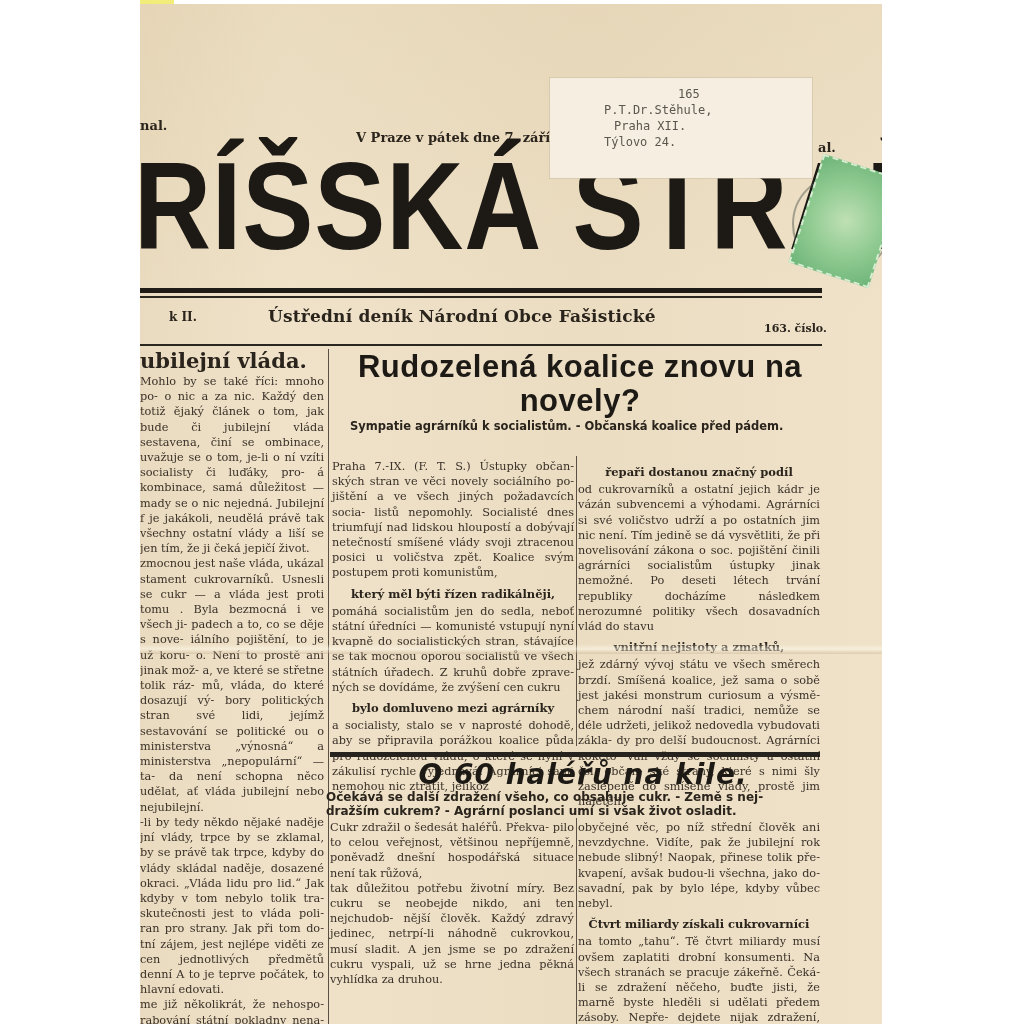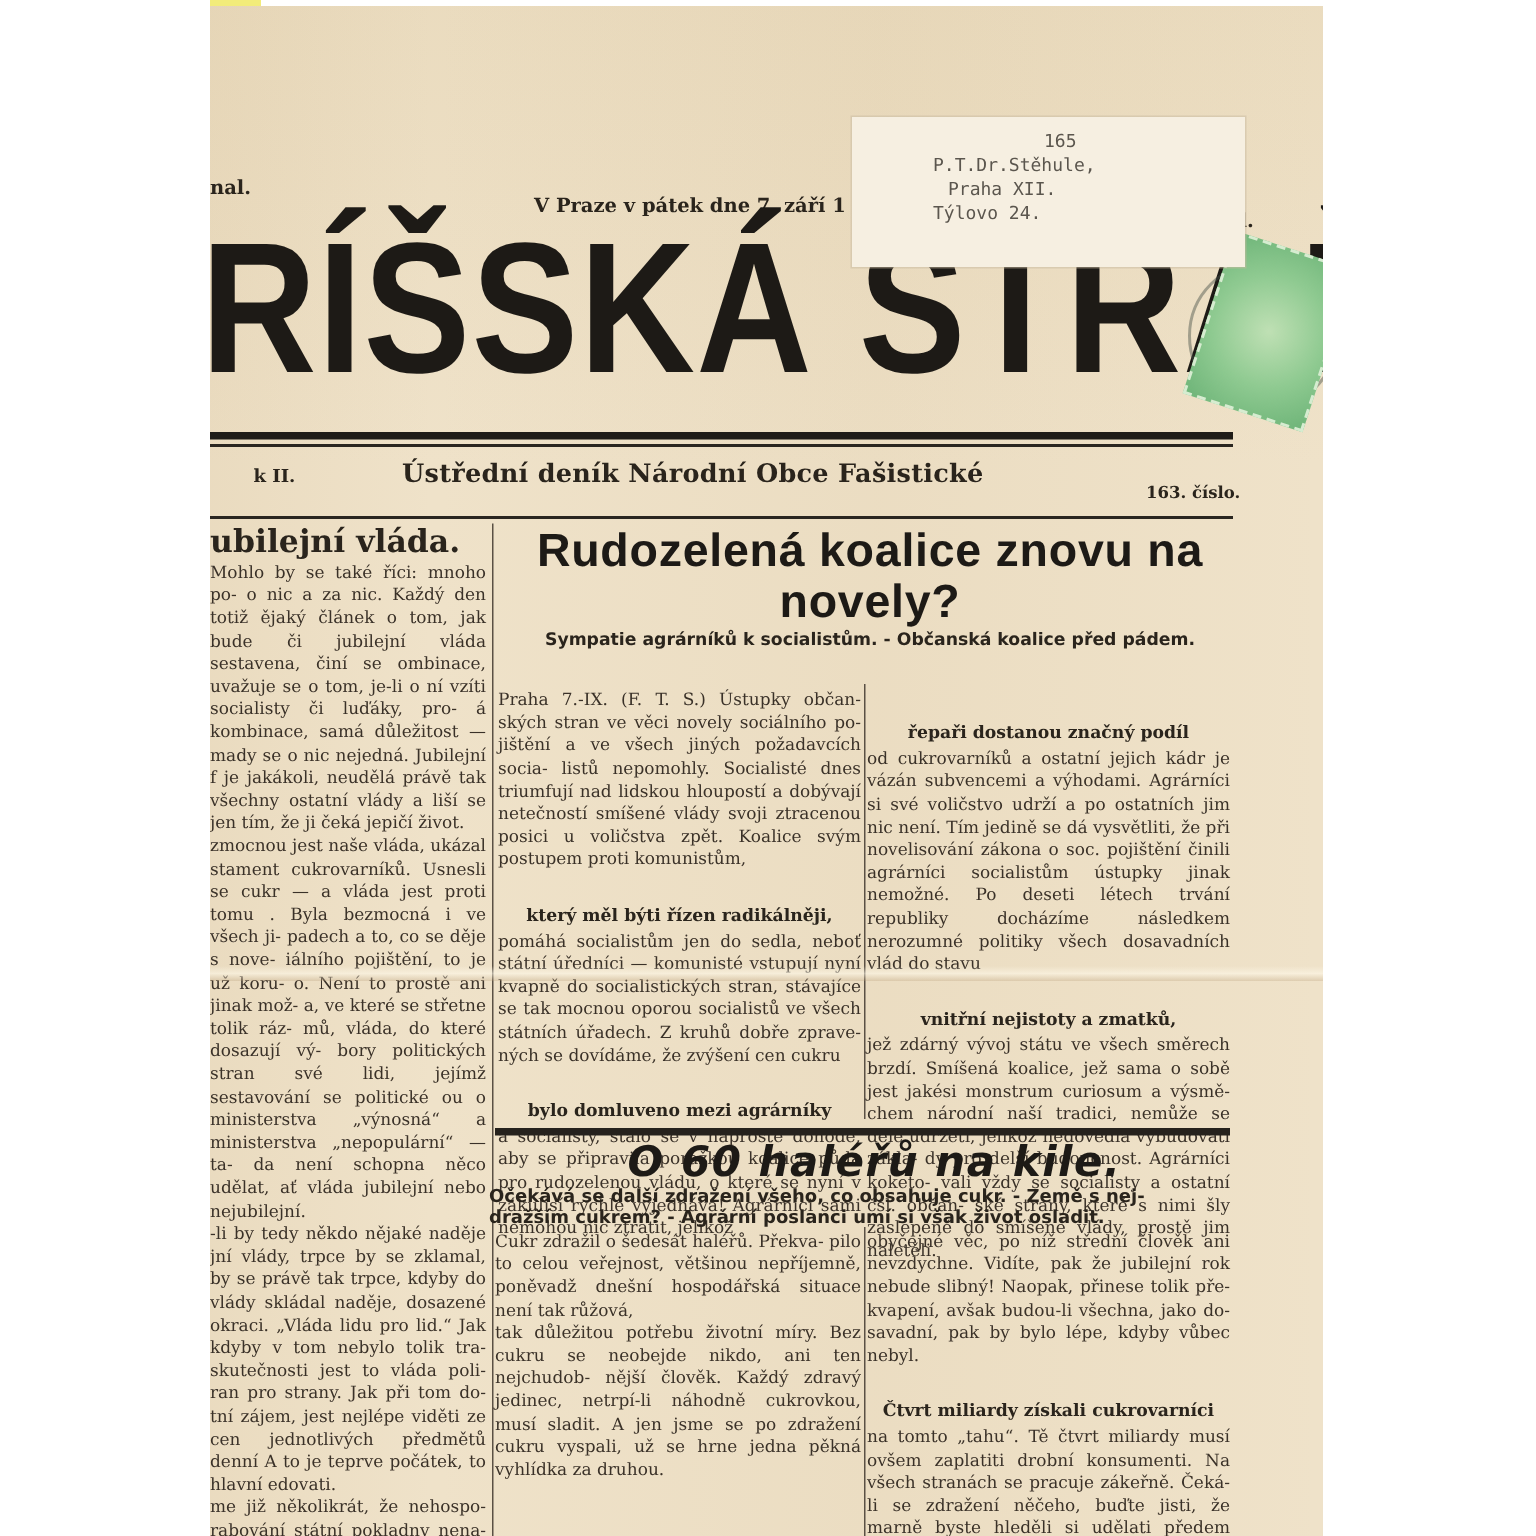--- a/index.html
+++ b/index.html
@@ -38,21 +38,20 @@
     .subtitle { position:absolute; left:128px; top:302px; font-size:17px; font-weight:bold; letter-spacing:0.2px; }
     .issue { position:absolute; left:600px; top:318px; font-size:11px; font-weight:bold;margin-left:24px; }
     .rule-under { position:absolute; left:0; top:340px; width:682px; height:2px; background:#2a2620; }
 
     
     .label {
       position:absolute; left:410px; top:74px; width:262px; height:100px;
       background:#f6efe1; box-shadow:0 0 0 1px rgba(200,185,160,0.5);
       font-family:"DejaVu Sans Mono", monospace; font-size:12px; color:#5b564e;
       line-height:16px;
-      margin-left:18px;
     }
     .label .l0 { position:absolute; left:128px; top:8px; }
     .label .l1 { position:absolute; left:54px; top:24px; }
     .label .l2 { position:absolute; left:64px; top:40px; }
     .label .l3 { position:absolute; left:54px; top:56px; }
 
     
     .stamp {
       position:absolute; left:664px; top:160px; width:80px; height:110px;
       transform:rotate(18deg);
@@ -64,32 +63,32 @@
       border:2px solid rgba(70,80,70,0.45);
     }
 
     
     .col-rule { position:absolute; width:1px; background:#5a5044; }
     .col-text {
       position:absolute; font-size:11.3px; line-height:15.2px; text-align:justify;
       hyphens:auto; color:#3a3128;
     }
     .col-text p { margin:0; }
-    .subhead { font-weight:bold; text-align:center; font-size:11.5px; margin:22px 0 2px 0; color:#2a241c; }
+    .subhead { font-weight:bold; text-align:center; font-size:11.5px; margin:6px 0 2px 0; color:#2a241c; }
 
     .left-head { position:absolute; left:0; top:344px; font-size:21px; font-weight:bold; white-space:nowrap; }
     .left-col { left:0; top:370px; width:184px; }
 
     .h1 {
       position:absolute; left:200px; top:346px; width:480px; text-align:center;
       font-family:"Liberation Sans", sans-serif; font-weight:bold; font-size:31px; line-height:34px;
       color:#1d1a16; letter-spacing:0.5px;
     }
     .h1-sub {
-      position:absolute; left:210px; top:416px; width:460px; text-align:center;
+      position:absolute; left:210px; top:416px; width:460px; text-align:left;
       font-family:"DejaVu Sans", sans-serif; font-weight:bold; font-size:11.5px; line-height:13px;
     }
     .midA { left:192px; top:455px; width:242px; }
     .midB { left:438px; top:455px; width:242px; }
 
     .bar-dark { position:absolute; left:190px; top:748px; width:490px; height:5px; background:#26221d; }
     .h2 {
       position:absolute; left:198px; top:754px; width:490px; text-align:center;
       font-family:"DejaVu Sans", sans-serif; font-weight:bold; font-style:italic; font-size:28px; line-height:34px;
       color:#1d1a16; letter-spacing:1px;

